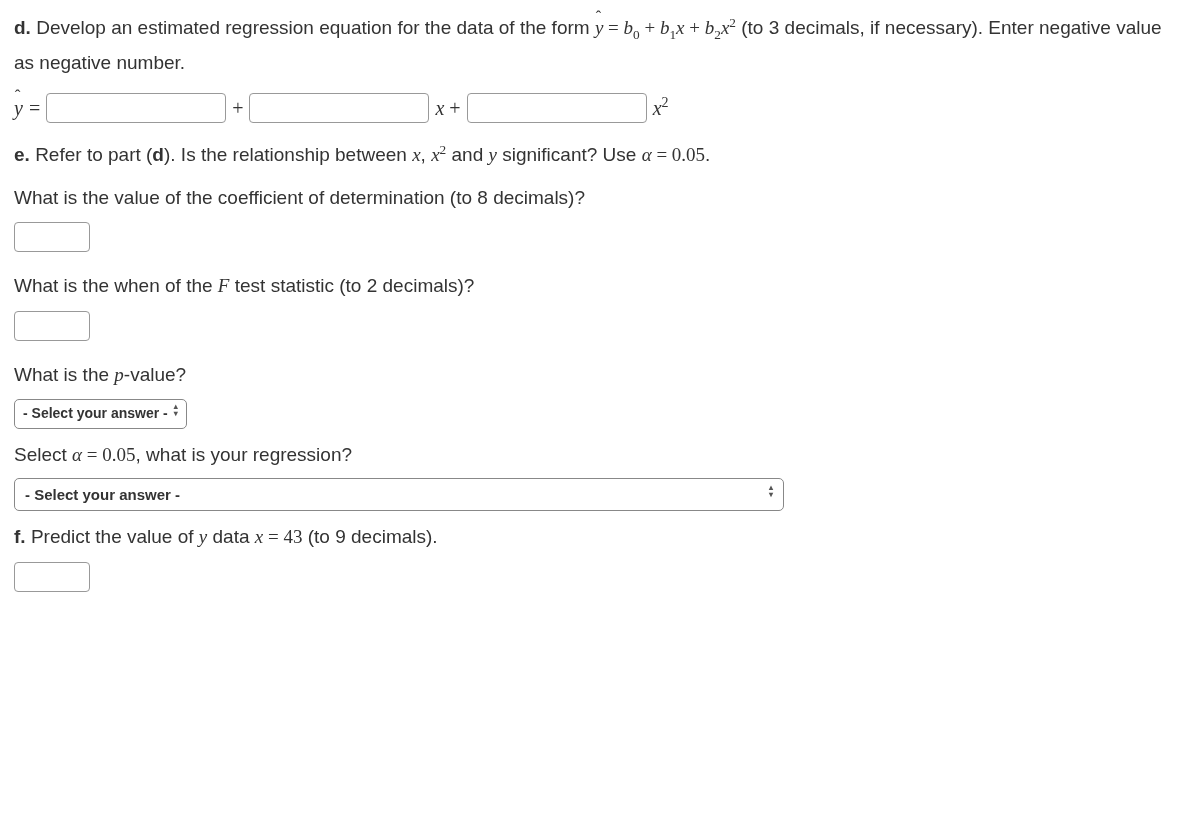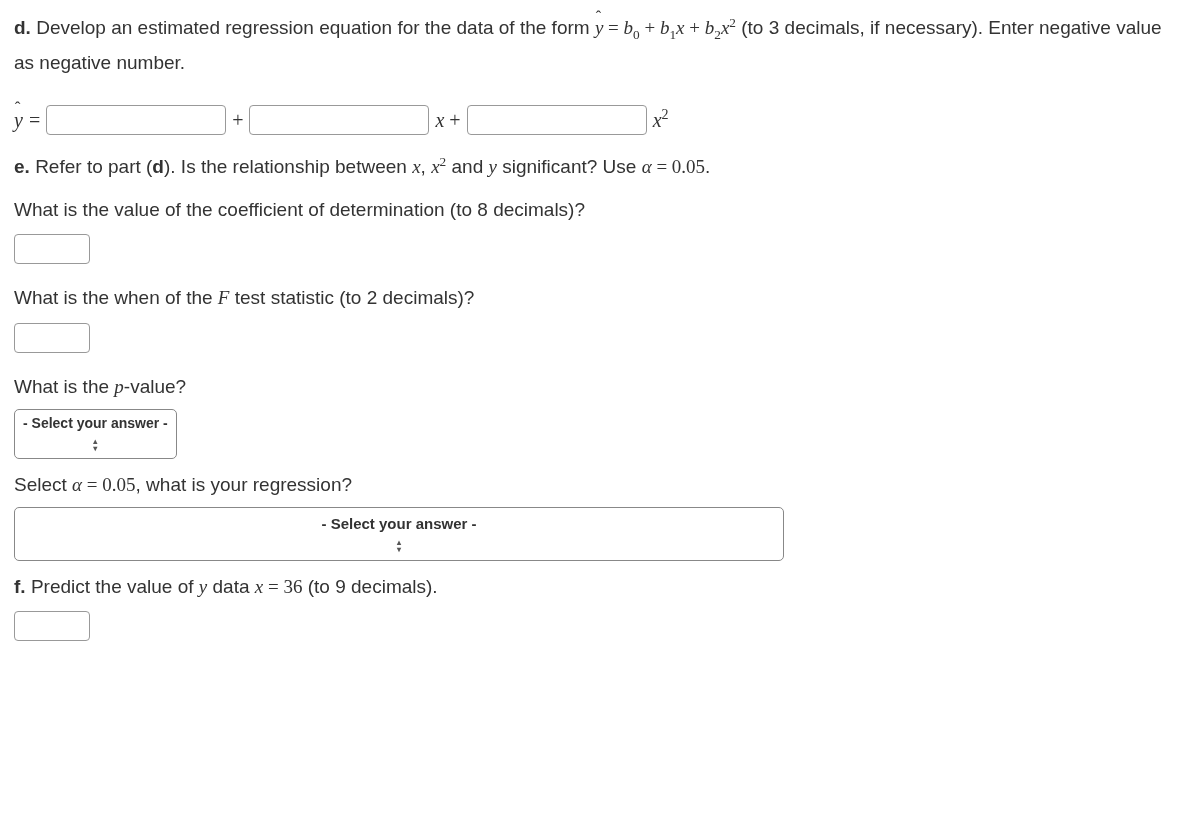--- a/index.html
+++ b/index.html
@@ -9,21 +9,21 @@
       margin: 0;
       padding: 12px 14px;
       font-family: Verdana, Geneva, sans-serif;
       font-size: 19px;
       color: #333;
       background: #fff;
       line-height: 1.7;
       width: 1196px;
     }
     .question-block {
-      margin-bottom: 24px;
+      margin-bottom: 12px;
     }
     .bold {
       font-weight: bold;
     }
     .math {
       font-family: 'Times New Roman', Times, serif;
       font-style: italic;
     }
     .math-upright {
       font-family: 'Times New Roman', Times, serif;
@@ -57,21 +57,20 @@
       border: 1px solid #888;
       border-radius: 5px;
       padding: 2px 8px 2px 8px;
       background: #fff;
       font-family: Verdana, Geneva, sans-serif;
       font-size: 14px;
       font-weight: bold;
       color: #333;
       gap: 6px;
       vertical-align: middle;
-      flex-direction: column;
     }
     .select-wide {
       width: 770px;
       justify-content: space-between;
       font-weight: bold;
       font-size: 15px;
       padding: 3px 10px;
     }
     .stepper-icon {
       display: inline-flex;
@@ -163,17 +162,17 @@
   <div class="select-wrap select-wide">
     <span>- Select your answer -</span>
     <span class="stepper-icon">
       <span>▴</span>
         <span>▾</span>
     </span>
   </div>
 </div>
 
 <div class="para">
-  <span class="bold">f.</span><span> Predict the value of </span><span class="math">y</span><span> data </span><span class="math">x</span><span class="math-upright"> = </span><span class="math-upright">36</span><span> (to 9 decimals).</span>
+  <span class="bold">f.</span><span> Predict the value of </span><span class="math">y</span><span> data </span><span class="math">x</span><span class="math-upright"> = </span><span class="math-upright">43</span><span> (to 9 decimals).</span>
 </div>
 <div class="answer-box">
   <input type="text" class="input-text w-small" style="">
 </div>
 
 </body></html>

